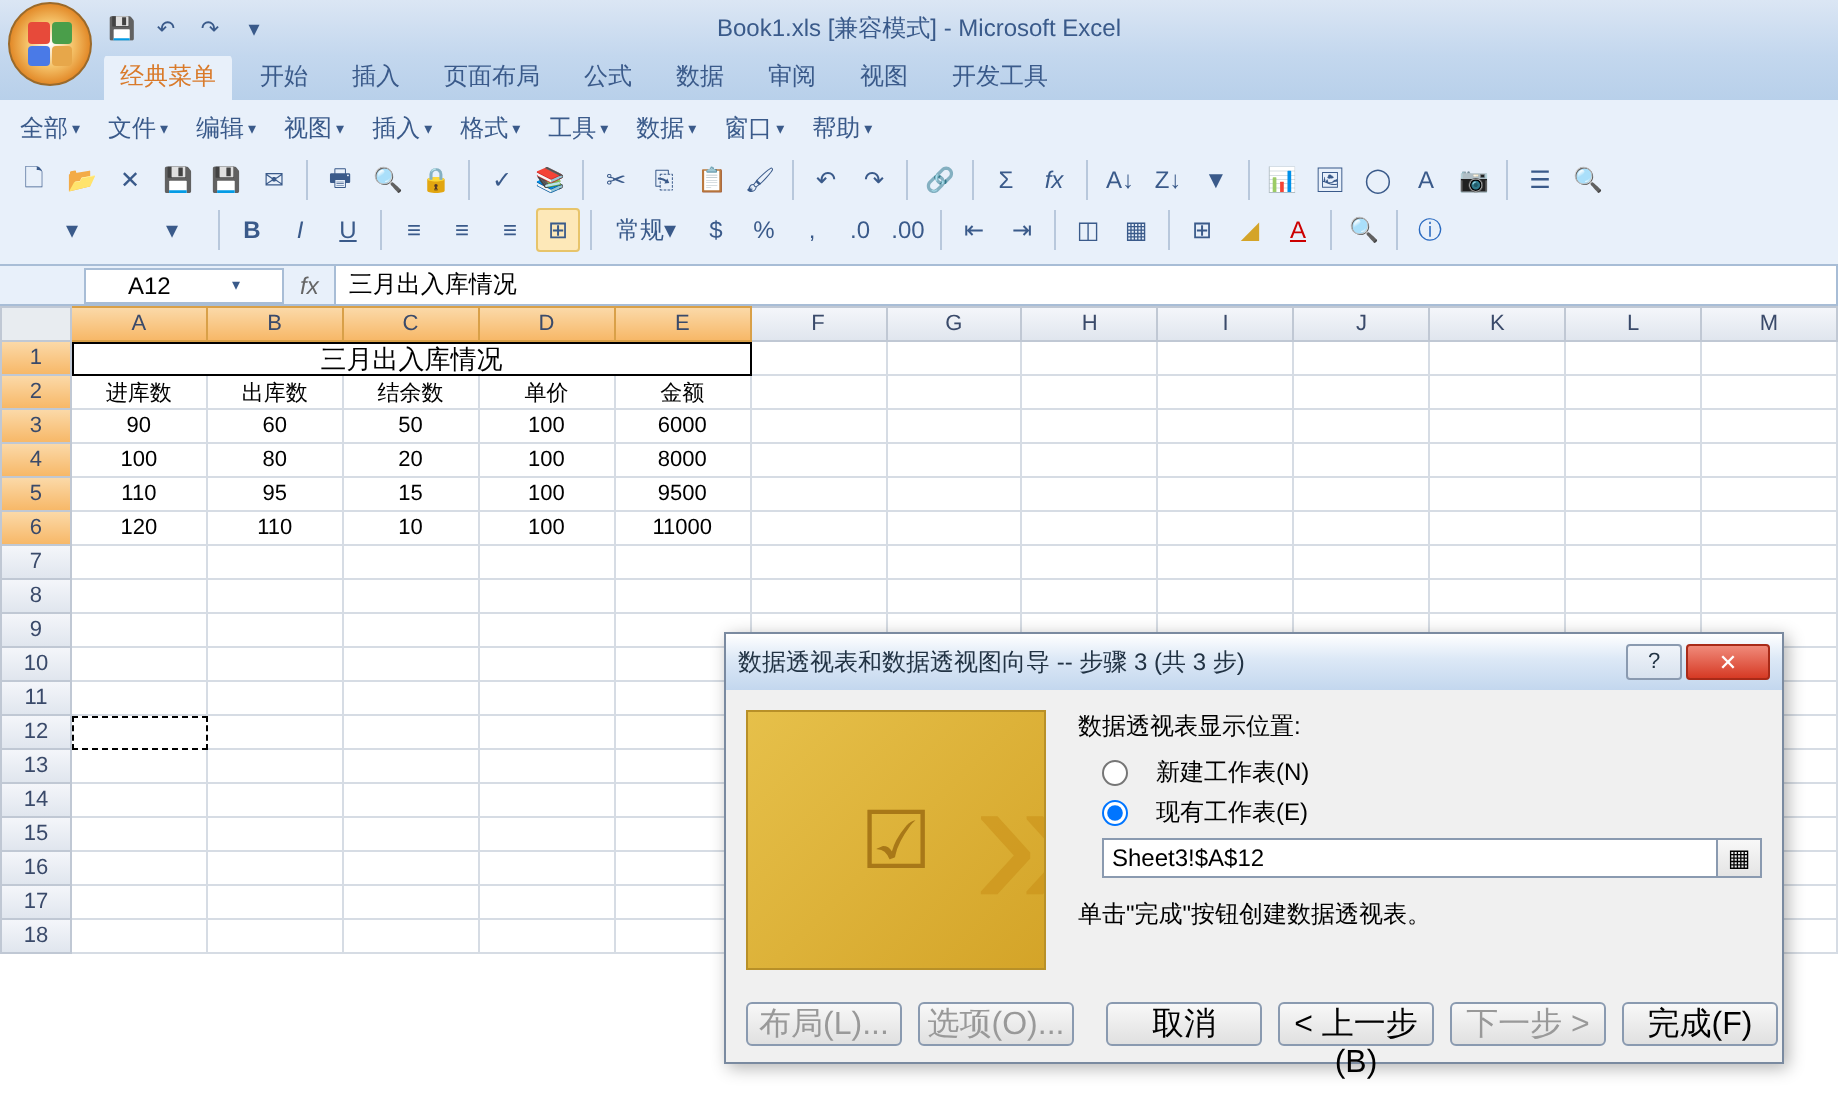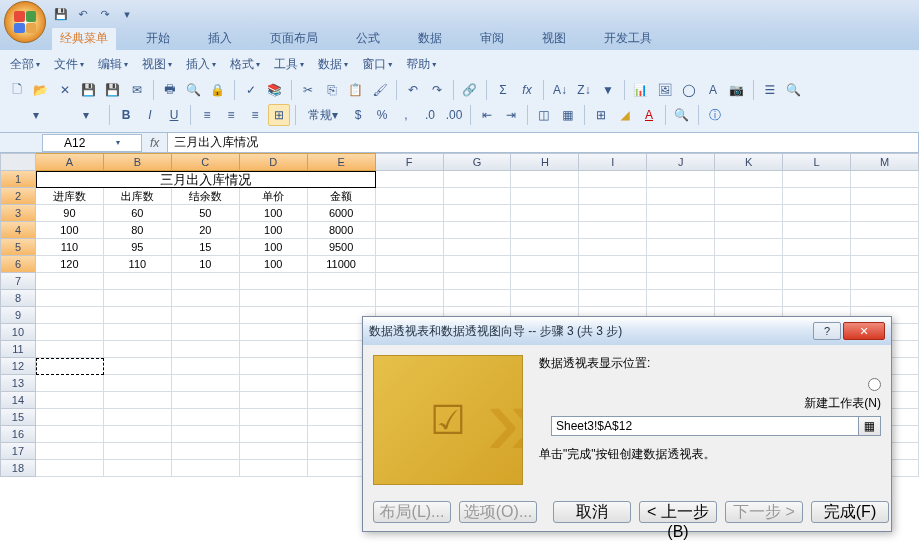--- a/index.html
+++ b/index.html
@@ -7,21 +7,21 @@
 
 .title-bar { height: 28px; background: linear-gradient(#dbe6f4,#c3d7ee); display: flex; align-items: center; position: relative; }
 .office-btn { width: 42px; height: 42px; background: radial-gradient(#fff,#f5c36a 40%,#e38b2a 70%,#a0522d); border-radius: 50%; border:1px solid #9b6a2a; position:absolute; left:4px; top:1px; z-index:10; display:flex; align-items:center; justify-content:center; }
 .office-logo { width:22px; height:22px; display:grid; grid-template-columns:1fr 1fr; grid-template-rows:1fr 1fr; gap:1px; }
 .office-logo div { border-radius:2px; }
 .ol1{background:#e74a3a}.ol2{background:#4a9e4a}.ol3{background:#4a7ae7}.ol4{background:#e7a74a}
 .qat { margin-left:52px; display:flex; gap:4px; align-items:center; }
 .qat-btn { width:18px; height:18px; display:flex; align-items:center; justify-content:center; font-size:11px; color:#3a5a8a; cursor:pointer; }
 .title-text { position:absolute; left:50%; transform:translateX(-50%); font-size:12px; color:#3a5a8a; }
 
-.tabs { height:22px; background:linear-gradient(#c3d7ee,#b8d0ea); display:flex; align-items:flex-end; padding-left:52px; gap:22px; font-size:12px; }
+.tabs { height:22px; background:linear-gradient(#c3d7ee,#b8d0ea); display:flex; align-items:flex-end; padding-left:52px; gap:6px; font-size:12px; }
 .tab { padding:3px 8px; color:#3a5a8a; cursor:pointer; }
 .tab.active { background:#e8f0fa; border-radius:3px 3px 0 0; color:#d97a2a; }
 
 .ribbon { background:#e8f0fa; border-bottom:1px solid #a8bdd6; padding:4px 6px 6px; }
 .menu-row { display:flex; gap:6px; margin-bottom:4px; font-size:12px; color:#3a5a8a; align-items:flex-end; }
 .menu-item { padding:2px 4px; display:flex; align-items:center; gap:2px; cursor:pointer; }
 .dd { font-size:8px; color:#3a5a8a; }
 .tool-rows { display:flex; flex-direction:column; gap:3px; }
 .tool-row { display:flex; gap:2px; align-items:center; }
 .tbtn { width:22px; height:22px; border:1px solid transparent; display:flex; align-items:center; justify-content:center; font-size:12px; cursor:pointer; color:#3a5a8a; border-radius:2px; }
@@ -49,21 +49,21 @@
 .dlg-title { height:28px; background:linear-gradient(#fff,#dce8f6 45%,#c3d7ee); display:flex; align-items:center; padding:4px 6px; justify-content:space-between; color:#234; }
 .dlg-ctrl { display:flex; gap:2px; }
 .dlg-ctrl-btn { width:28px; height:18px; border:1px solid #8a9ab0; background:linear-gradient(#f0f4fa,#d8e2ee); display:flex; align-items:center; justify-content:center; font-size:11px; border-radius:2px; cursor:pointer; }
 .dlg-close { background:linear-gradient(#f08a7a,#d63a24); color:#fff; border-color:#a82a18; width:42px; }
 .dlg-body { display:flex; padding:10px; gap:16px; }
 .dlg-img { width:150px; height:130px; background:linear-gradient(135deg,#e6c04a,#d4a428); position:relative; overflow:hidden; display:flex; align-items:center; justify-content:center; border:1px solid #b89028; }
 .dlg-img-chev { position:absolute; font-size:100px; color:rgba(200,140,20,0.5); right:-20px; }
 .dlg-img-check { font-size:40px; color:#a87818; }
 .dlg-opts { flex:1; }
 .dlg-opts-title { margin-bottom:6px; }
-.radio-row { display:flex; align-items:flex-end; gap:4px; margin:3px 0 3px 12px;flex-direction:column; }
+.radio-row { display:flex; align-items:center; gap:14px; margin:3px 0 3px 12px; }
 .radio-row input { margin:0; }
 .refbox { display:flex; margin:4px 0 8px 12px; }
 .refbox input { flex:1; border:1px solid #8a9ab0; padding:2px 4px; font-size:12px; }
 .refbox-btn { width:22px; border:1px solid #8a9ab0; border-left:none; background:linear-gradient(#f8f8f8,#e4e4e4); display:flex; align-items:center; justify-content:center; cursor:pointer; }
 .dlg-hint { margin-top:10px; }
 .dlg-btns { position:absolute; bottom:8px; left:10px; right:10px; display:flex; gap:8px; }
 .dlg-btns .spacer { flex:1; }
 .dbtn { min-width:78px; height:22px; border:1px solid #8a9ab0; background:linear-gradient(#f8f8f8,#e0e0e0); font-size:16px; border-radius:3px; cursor:pointer; }
 .dbtn:disabled { color:#999; }
 </style>
@@ -78,20 +78,21 @@
         <div class="ol3"></div>
         <div class="ol4"></div>
       </div>
   </div>
   <div class="qat">
     <div class="qat-btn">💾</div>
     <div class="qat-btn">↶</div>
     <div class="qat-btn">↷</div>
     <div class="qat-btn">▾</div>
   </div>
+  <div class="title-text">Book1.xls  [兼容模式] - Microsoft Excel</div>
 </div>
 
 <div class="tabs">
   <div class="tab active">经典菜单</div>
   <div class="tab">开始</div>
   <div class="tab">插入</div>
   <div class="tab">页面布局</div>
   <div class="tab">公式</div>
   <div class="tab">数据</div>
   <div class="tab">审阅</div>
@@ -557,20 +558,24 @@
     <div class="dlg-img">
       <div class="dlg-img-chev">»</div>
       <div class="dlg-img-check">☑</div>
     </div>
     <div class="dlg-opts">
       <div class="dlg-opts-title">数据透视表显示位置:</div>
       <label class="radio-row">
         <input type="radio" name="loc" style="">
         <span>新建工作表(N)</span>
       </label>
+      <label class="radio-row">
+        <input type="radio" name="loc" checked="" style="">
+        <span>现有工作表(E)</span>
+      </label>
       <div class="refbox">
         <input type="text" value="Sheet3!$A$12" style="">
         <div class="refbox-btn">▦</div>
       </div>
       <div class="dlg-hint">单击"完成"按钮创建数据透视表。</div>
     </div>
   </div>
   <div class="dlg-btns">
     <button class="dbtn" disabled="">布局(L)...</button>
     <button class="dbtn" disabled="">选项(O)...</button>

